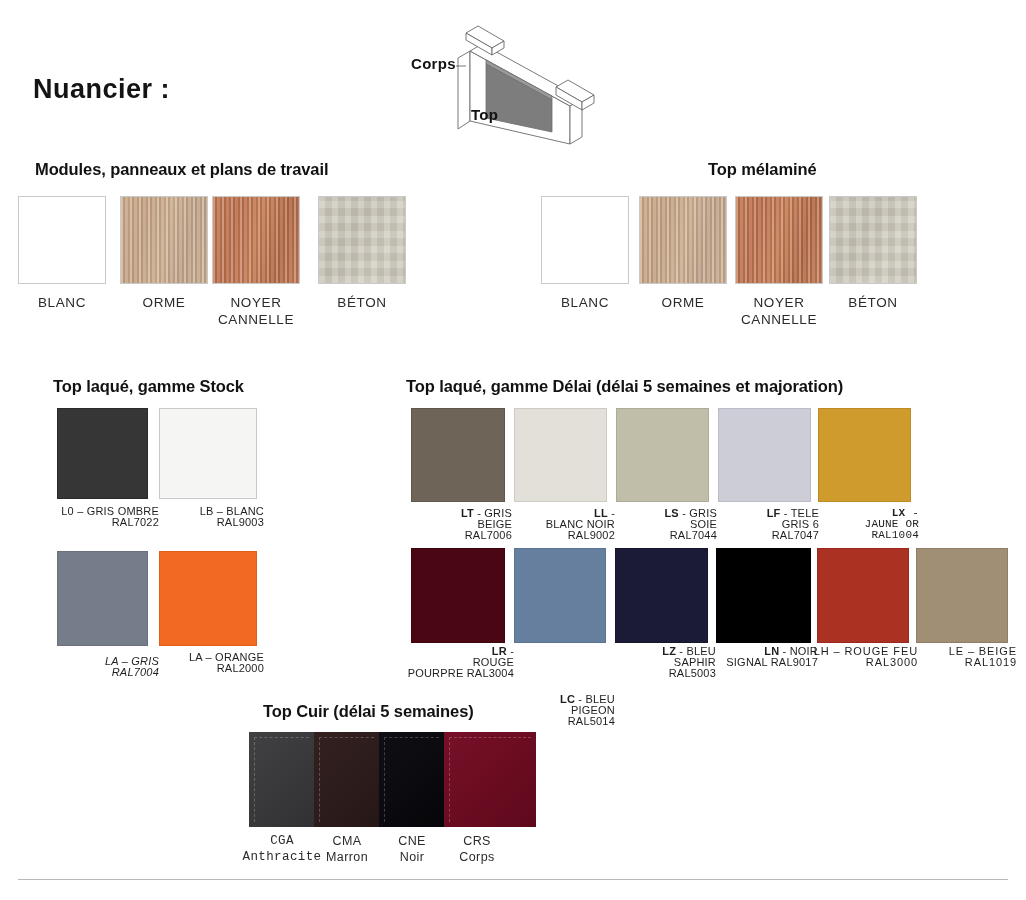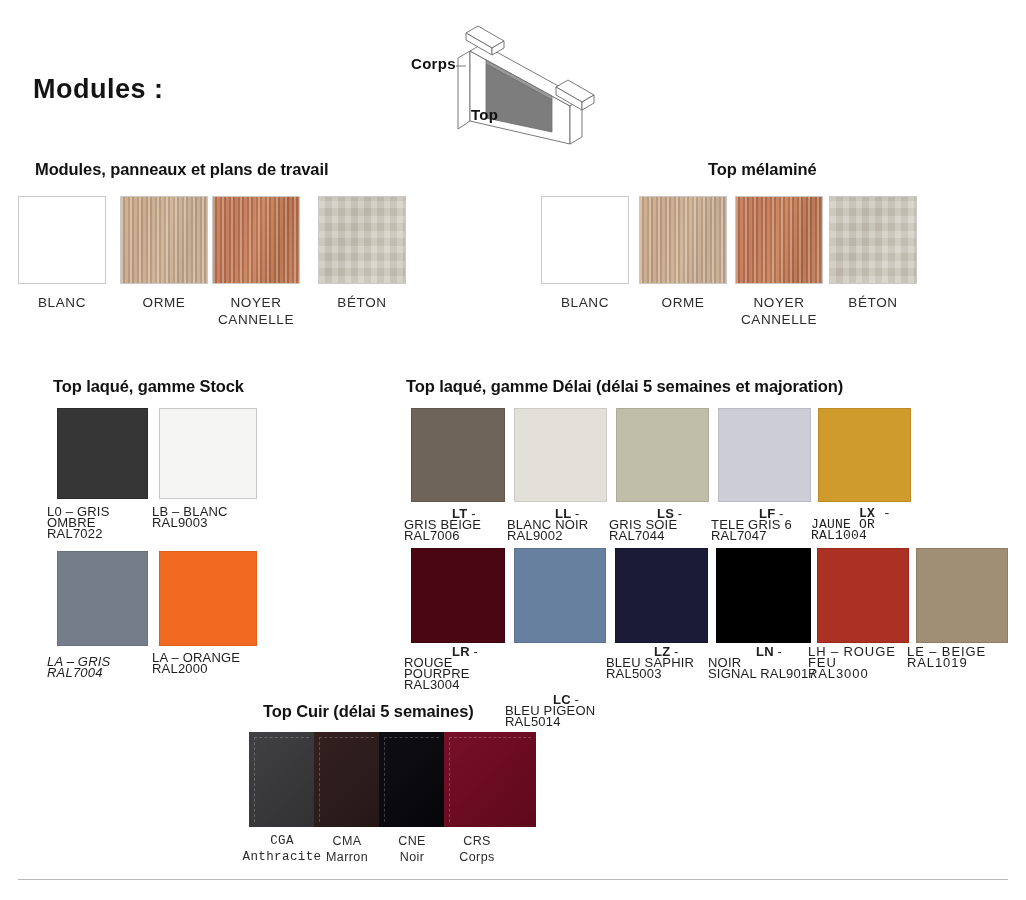--- a/index.html
+++ b/index.html
@@ -102,22 +102,22 @@
       linear-gradient(120deg, #cbc7bb 0%, #c3bfb2 40%, #cecabe 70%, #c5c0b3 100%);
   }
 
   
   .laq-swatch {
     position: absolute;
     box-sizing: border-box;
   }
   .laq-label {
     position: absolute;
-    text-align: left;
-    font-size: 13px;
+    text-align: right;
+    font-size: 11px;
     line-height: 11px;
     color: #1e1e1e;
     letter-spacing: .2px;
   }
   .laq-label b { font-weight: bold; padding-left: 48px; }
 
   
   .cuir-swatch {
     position: absolute;
     width: 65px; height: 95px;
@@ -144,21 +144,21 @@
   #footer-rule {
     position: absolute;
     left: 18px; top: 879px;
     width: 990px; height: 1px;
     background: #b9b9b9;
   }
 </style>
 </head>
 <body>
 
-<div class="abs" id="page-title">Modules :</div>
+<div class="abs" id="page-title">Nuancier :</div>
 
 <div class="abs" id="diagram">
   <svg width="150" height="128" viewBox="0 0 150 128" xmlns="http://www.w3.org/2000/svg">
     <g fill="#ffffff" stroke="#6a6a6a" stroke-width="0.9" stroke-linejoin="round">
 
       <polygon points="6,36 18,29 18,99 6,107"></polygon>
 
       <polygon points="18,29 118,84 118,122 18,99"></polygon>
 
       <polygon points="18,29 30,22 130,77 118,84"></polygon>

